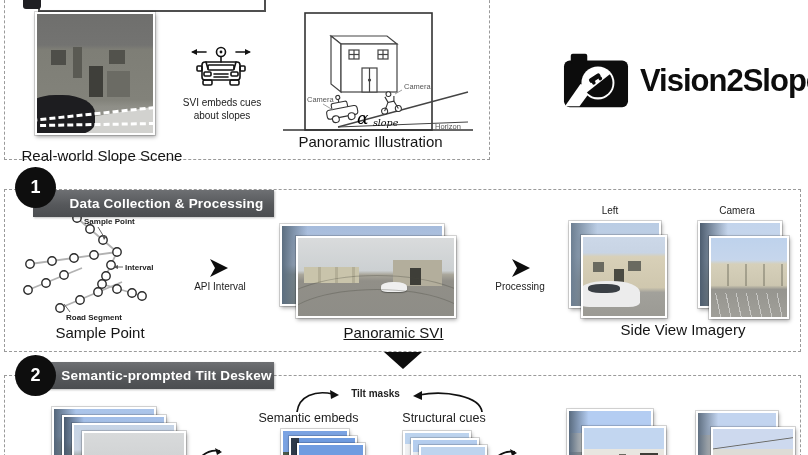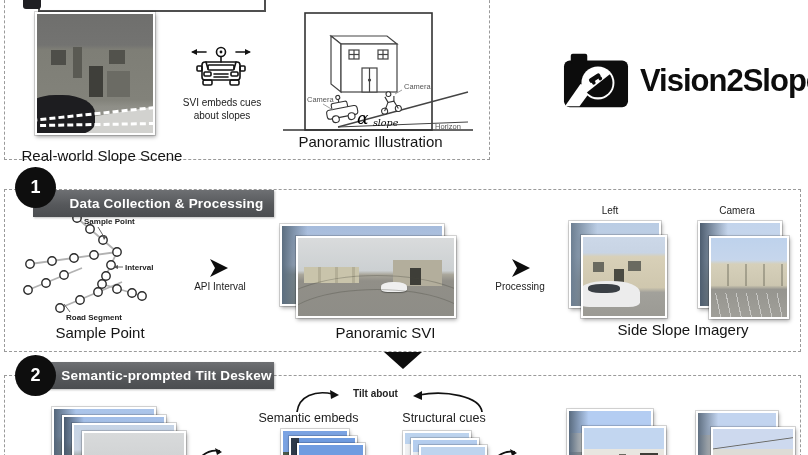--- a/index.html
+++ b/index.html
@@ -208,21 +208,21 @@
 <div class="ph" style="left:296px;top:236px;width:156px;height:78px;">
   <div class="fill" style="background:linear-gradient(180deg,#d9dbdc 0%,#ccd0d2 42%,#a9a69a 47%,#918f88 55%,#8e8d87 100%);">
     <div class="abs" style="left:4%;top:37%;width:35%;height:21%;background:repeating-linear-gradient(90deg,#c9c4ab 0 14px,#b4af97 14px 17px);"></div>
     <div class="abs" style="left:61%;top:28%;width:31%;height:33%;background:#b3ae9c;"></div>
     <div class="abs" style="left:72%;top:38%;width:7%;height:22%;background:#3e3e38;"></div>
     <div class="abs" style="left:53%;top:56%;width:17%;height:13%;background:#efefef;border-radius:45% 45% 25% 25%;box-shadow:0 1px 1px #5a5a55;"></div>
     <div class="arcline" style="left:-18%;top:48%;width:136%;height:105%;"></div>
     <div class="arcline" style="left:-10%;top:66%;width:120%;height:85%;"></div>
   </div>
 </div>
-<div class="cap" style="left:308px;top:325px;width:155px;">Panoramic SVI</div>
+<div class="cap" style="left:316px;top:325px;width:155px;text-decoration:underline;">Panoramic SVI</div>
 
 <svg class="abs" style="left:511px;top:258px;" width="20" height="20" viewBox="0 0 20 20">
   <polygon points="1,1 19,10 1,19 6,10" fill="#0d0d0d"></polygon>
 </svg>
 <div class="sl" style="left:478px;top:281px;width:84px;">Processing</div>
 
 <div class="sl" style="left:580px;top:205px;width:60px;">Left</div>
 <div class="sl" style="left:707px;top:205px;width:60px;">Camera</div>
 
 <div class="ph" style="left:569px;top:221px;width:88px;height:83px;">
@@ -241,21 +241,21 @@
 
 <div class="ph" style="left:698px;top:221px;width:80px;height:83px;">
   <div class="fill" style="background:linear-gradient(90deg,#4e5e70 0%,rgba(78,94,112,0) 35%),linear-gradient(180deg,#c2d4ec 0%,#cdd9ec 45%,#a8aca8 75%,#999e98 100%);"></div>
 </div>
 <div class="ph" style="left:709px;top:236px;width:76px;height:79px;">
   <div class="fill" style="background:linear-gradient(180deg,#bed2ec 0%,#c6d6ec 28%,#d6d0ba 33%,#ccc6b0 60%,#96958f 65%,#a09f99 100%);">
     <div class="abs" style="left:0;top:33%;width:100%;height:28%;background:repeating-linear-gradient(90deg,transparent 0 16px,rgba(80,80,66,.35) 16px 18px);"></div>
     <div class="abs" style="left:0;top:70%;width:100%;height:30%;background:repeating-linear-gradient(78deg,transparent 0 9px,rgba(255,255,255,.45) 9px 10px);"></div>
   </div>
 </div>
-<div class="cap" style="left:608px;top:322px;width:150px;">Side Slope Imagery</div>
+<div class="cap" style="left:608px;top:322px;width:150px;">Side View Imagery</div>
 
 <div class="tri-down" style="left:384px;top:352px;"></div>
 
 <div class="dashbox" style="left:4px;top:375px;width:795px;height:95px;"></div>
 <div class="bar" style="left:33px;top:362px;">
   <span>Semantic-prompted Tilt Deskew</span>
 </div>
 <div class="badge" style="left:15px;top:355px;">2</div>
 
 <div class="ph" style="left:52px;top:407px;width:100px;height:56px;">
@@ -275,21 +275,21 @@
   <path d="M2,10 Q10,3 20,5" stroke="#111" stroke-width="1.8" fill="none"></path>
   <polygon points="22,6 15,2 17,9" fill="#111"></polygon>
 </svg>
 
 <svg class="abs" style="left:283px;top:386px;" width="210" height="28" viewBox="0 0 210 28">
   <path d="M14,26 C16,10 32,4 50,8" stroke="#111" stroke-width="1.7" fill="none"></path>
   <polygon points="56,9 47,4 48,13" fill="#111"></polygon>
   <path d="M199,26 C197,10 162,4 136,9" stroke="#111" stroke-width="1.7" fill="none"></path>
   <polygon points="130,10 139,5 139,14" fill="#111"></polygon>
 </svg>
-<div class="sl" style="left:338px;top:388px;width:75px;font-weight:600;">Tilt about</div>
+<div class="sl" style="left:338px;top:388px;width:75px;font-weight:600;">Tilt masks</div>
 
 <div class="sl" style="left:256px;top:411px;width:105px;font-size:12.5px;">Semantic embeds</div>
 <div class="ph" style="left:281px;top:429px;width:64px;height:38px;">
   <div class="fill" style="background:linear-gradient(180deg,#7ba3e2 0% 55%,#4a5a4a 55% 75%,#53793f 75% 100%);"></div>
 </div>
 <div class="ph" style="left:289px;top:436px;width:64px;height:38px;">
   <div class="fill" style="background:linear-gradient(90deg,#2e3a4a 0 12%,rgba(46,58,74,0) 12%),linear-gradient(180deg,#6f9ce0 0% 50%,#3f4a42 50% 68%,#4e7a3e 68% 100%);"></div>
 </div>
 <div class="ph" style="left:297px;top:443px;width:64px;height:38px;">
   <div class="fill" style="background:linear-gradient(180deg,#6f9ce0 0% 52%,#44503f 52% 70%,#49703a 70% 100%);"></div>

